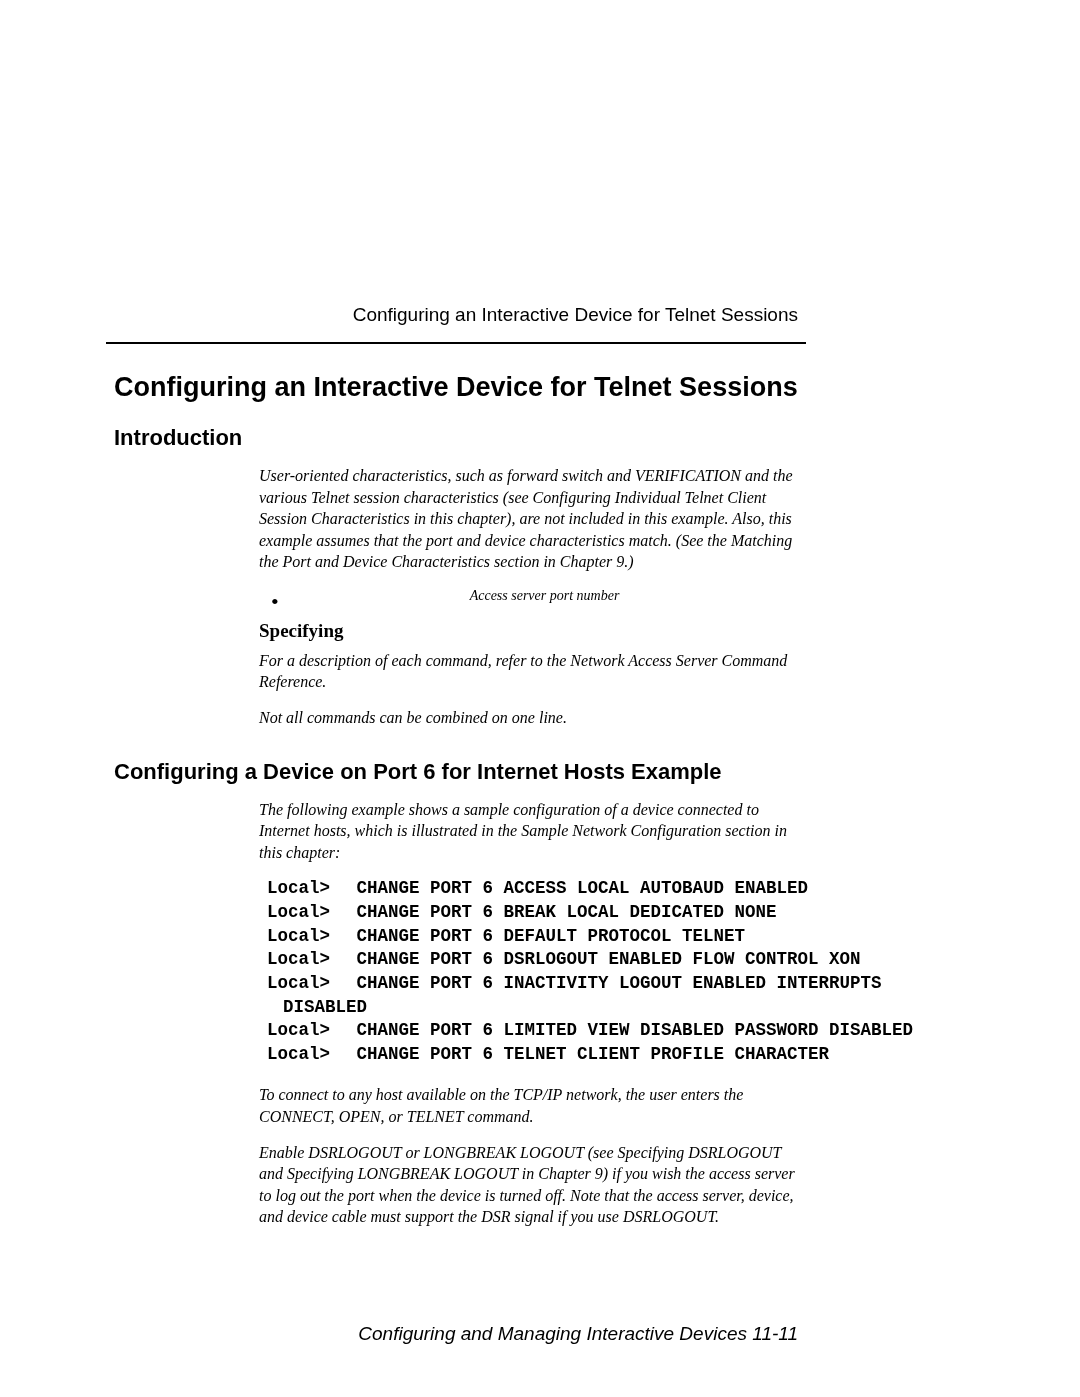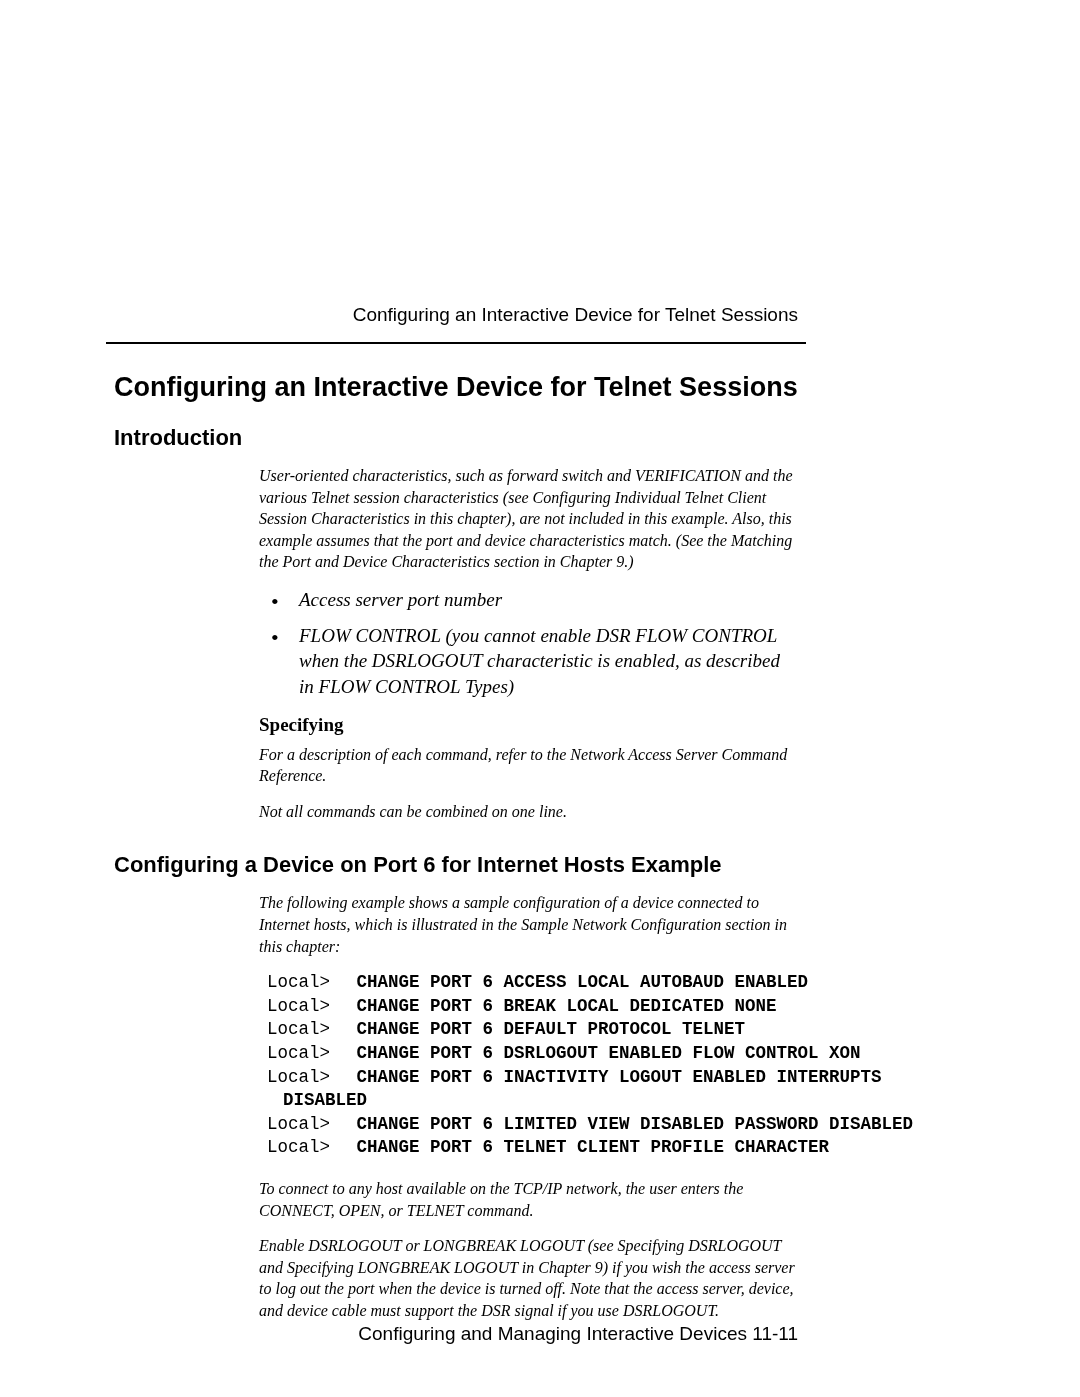--- a/index.html
+++ b/index.html
@@ -51,23 +51,24 @@
       margin-bottom: 14px;
     }
     .bullet-list {
       list-style: none;
       margin-bottom: 14px;
     }
     .bullet-list li {
       position: relative;
       padding-left: 32px;
       font-style: italic;
-      font-size: 19px;
+      font-size: 14px;
       line-height: 1.35;
       margin-bottom: 10px;
+      text-align: center;
     }
     .bullet-list li::before {
       content: "•";
       position: absolute;
       left: 4px;
       top: 0;
       font-style: normal;
       font-size: 22px;
     }
     .bold-label {
@@ -77,31 +78,32 @@
     }
     .code-block {
       font-family: 'Courier New', monospace;
       font-size: 17.5px;
       line-height: 1.35;
       white-space: pre;
       margin-top: 12px;
       margin-bottom: 18px;
     }
     .code-prompt {
-      font-weight: normal;
+      font-weight: bold;
     }
     .code-bold {
       font-weight: bold;
     }
     .footer {
       position: absolute;
       bottom: 60px;
       right: 290px;
       font-family: Arial, Helvetica, sans-serif;
       font-size: 19px;
+      font-style: italic;
     }
     .subsection-title2 {
       font-family: Arial, Helvetica, sans-serif;
       font-size: 22px;
       font-weight: bold;
       margin-top: 30px;
       margin-bottom: 14px;
     }
   </style>
 </head>
@@ -111,21 +113,20 @@
 <hr class="hr-divider">
 
 <h1 class="section-title">Configuring an Interactive Device for Telnet Sessions</h1>
 
 <h2 class="subsection-title">Introduction</h2>
 
 <div class="body-indent">
   <p class="italic-para">User-oriented characteristics, such as forward switch and VERIFICATION and the various Telnet session characteristics (see Configuring Individual Telnet Client Session Characteristics in this chapter), are not included in this example. Also, this example assumes that the port and device characteristics match. (See the Matching the Port and Device Characteristics section in Chapter 9.)</p>
   <ul class="bullet-list">
     <li>Access server port number</li>
-    <li>FLOW CONTROL (you cannot enable DSR FLOW CONTROL when the DSRLOGOUT characteristic is enabled, as described in FLOW CONTROL Types)</li>
   </ul>
   <p class="bold-label">Specifying</p>
   <p class="italic-para">For a description of each command, refer to the Network Access Server Command Reference.</p>
   <p class="italic-para">Not all commands can be combined on one line.</p>
 </div>
 
 <h2 class="subsection-title2">Configuring a Device on Port 6 for Internet Hosts Example</h2>
 
 <div class="body-indent">
   <p class="italic-para">The following example shows a sample configuration of a device connected to Internet hosts, which is illustrated in the Sample Network Configuration section in this chapter:</p>

